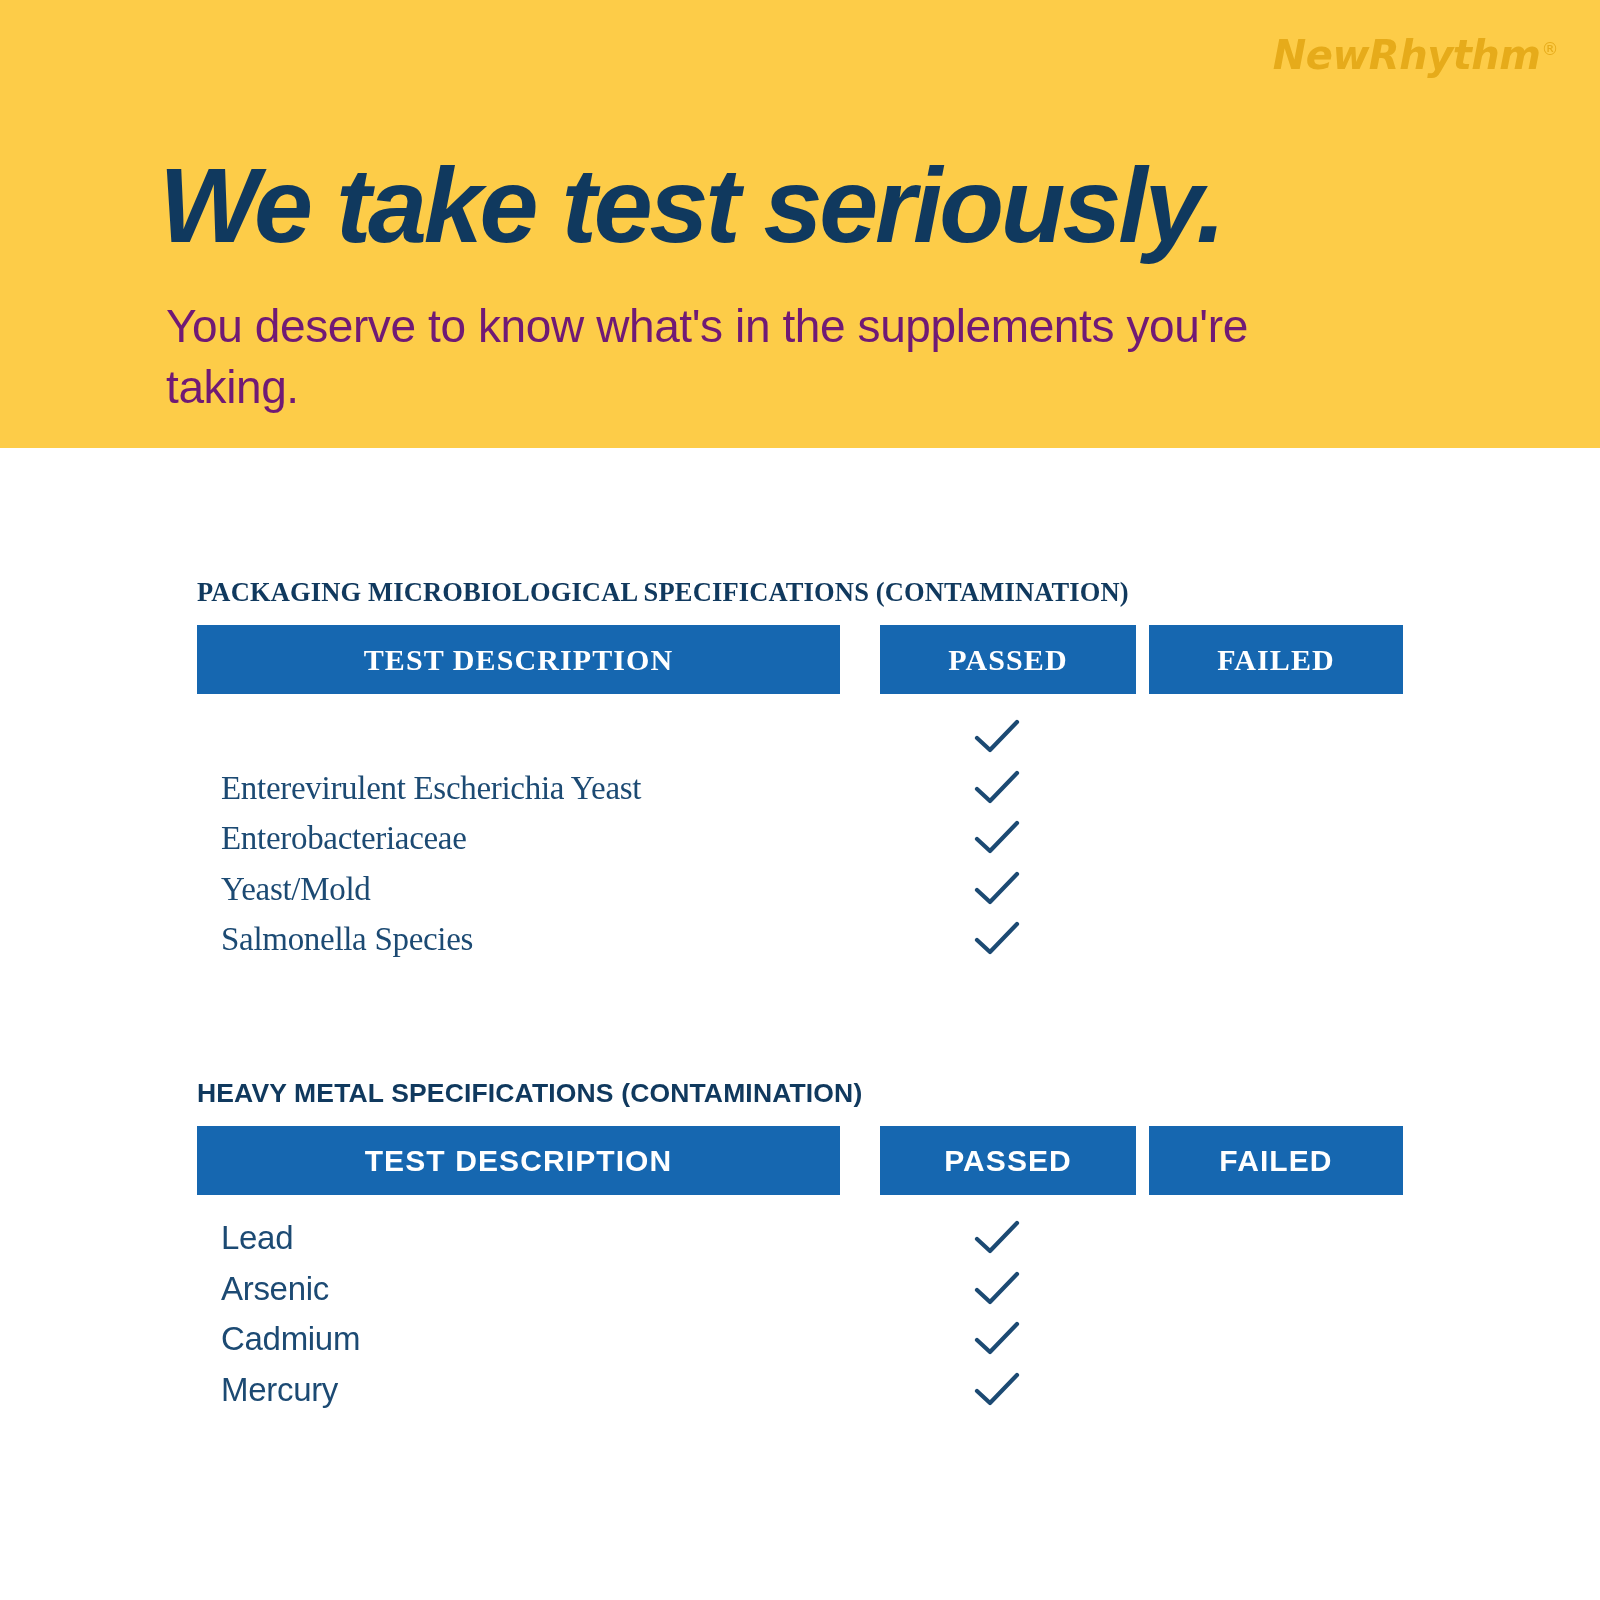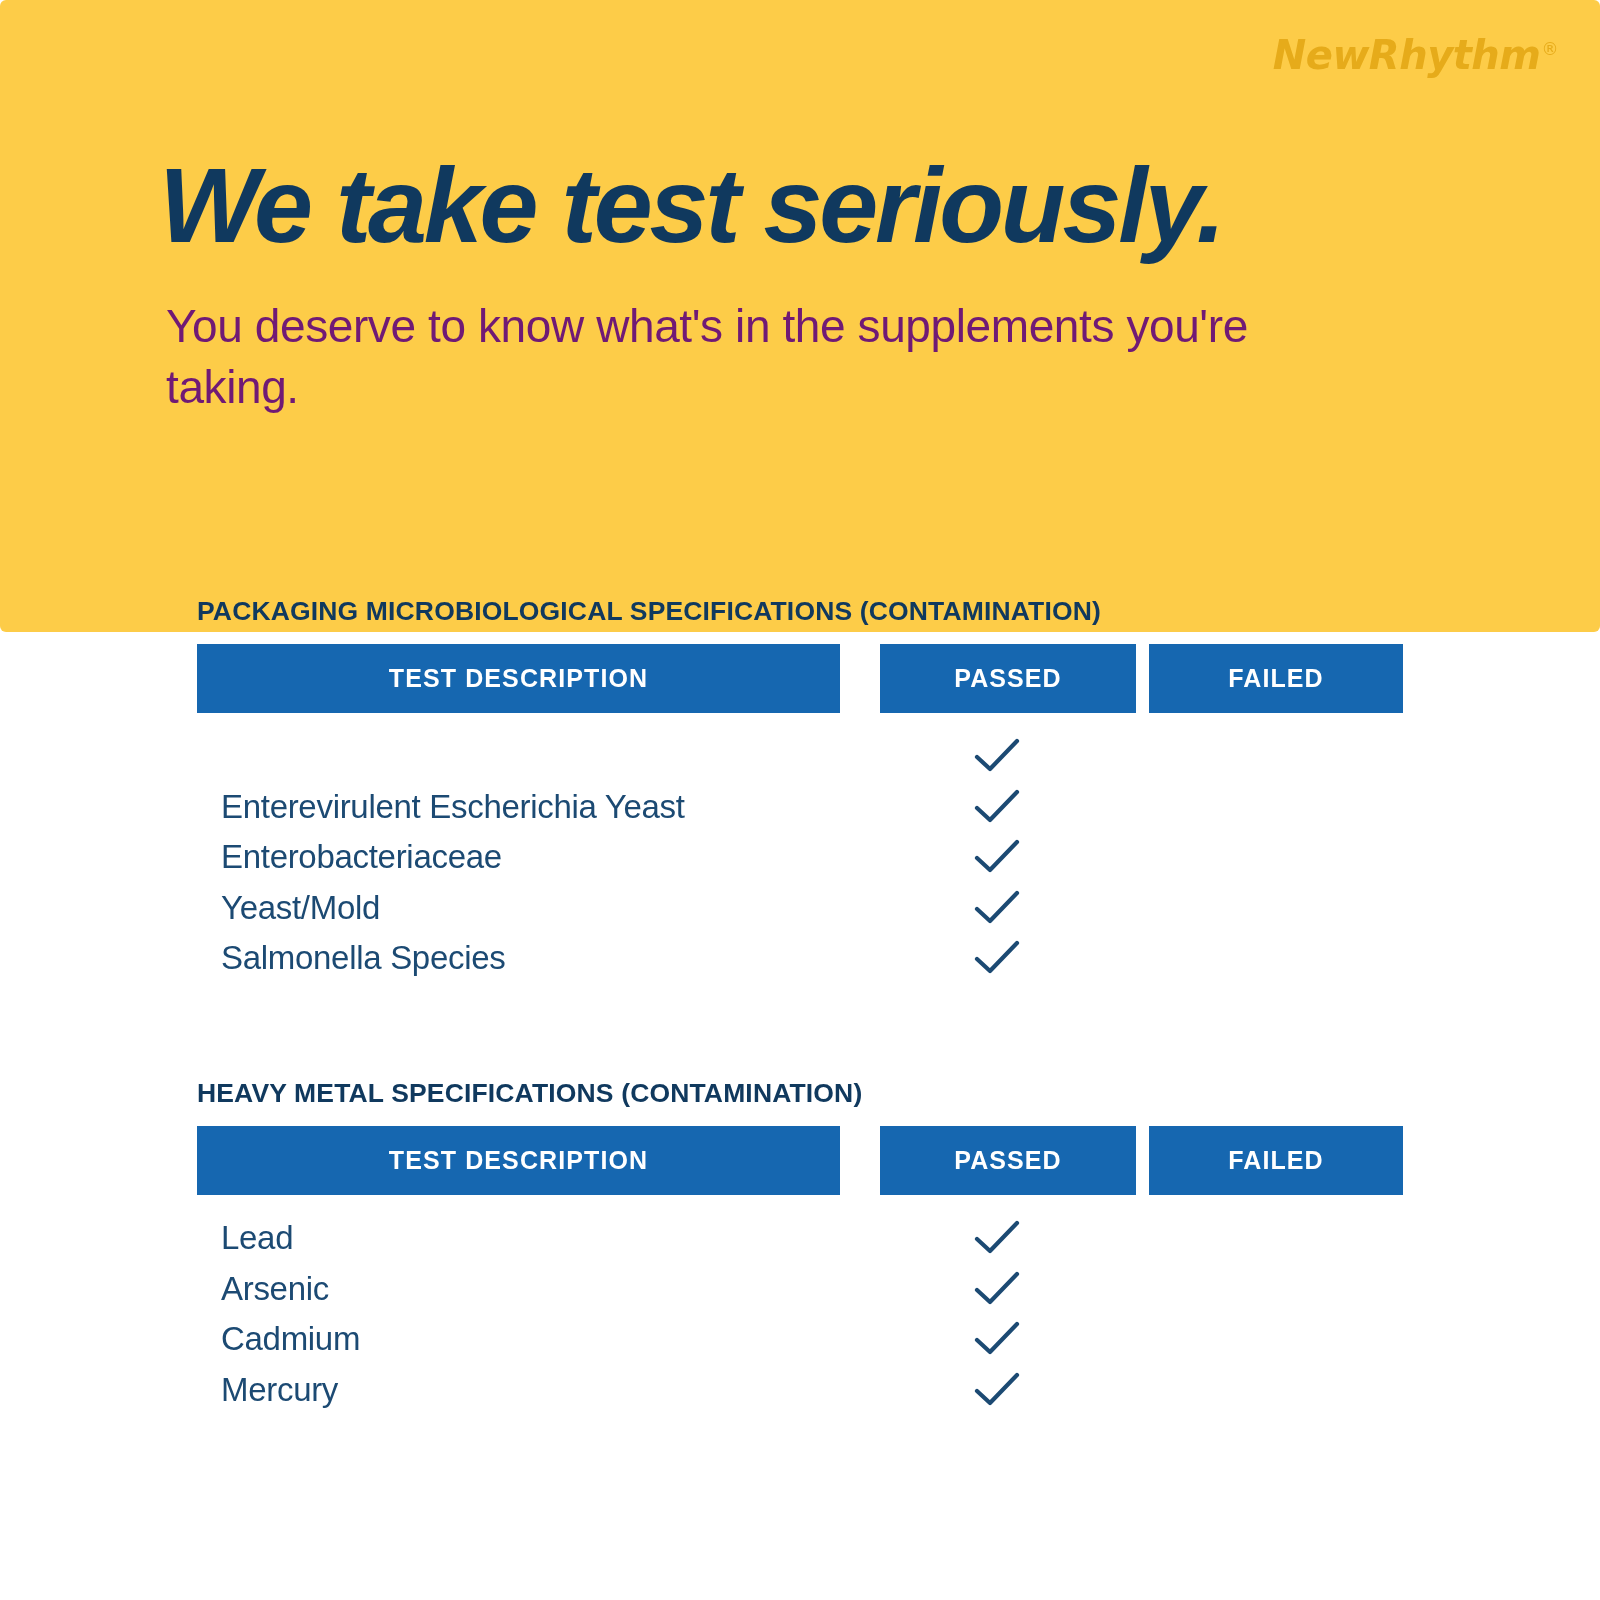--- a/index.html
+++ b/index.html
@@ -6,23 +6,22 @@
   html, body {
     width:1600px; height:1600px;
     background:#ffffff;
     font-family:"Liberation Sans", sans-serif;
     overflow:hidden;
   }
   .page { position:relative; width:1600px; height:1600px; background:#ffffff; }
 
   
   .hero {
-    position:absolute; left:0; top:0; width:1600px; height:632px;
+    position:absolute; left:0; top:0; width:1600px; height:448px;
     background:#fdcc48;
-    border-radius:6px;
   }
   .brand-logo {
     position:absolute; right:42px; top:32px;
     font-family:"DejaVu Sans", sans-serif;
     font-style:italic; font-weight:700;
     font-size:40px; letter-spacing:-0.5px;
     color:#e6ab1a;
     white-space:nowrap;
   }
   .brand-logo .reg {
@@ -41,37 +40,37 @@
   .hero-sub {
     position:absolute; left:166px; top:296px; width:1210px;
     font-family:"Liberation Sans", sans-serif;
     font-weight:400; font-size:46px; line-height:1.32;
     letter-spacing:-0.4px;
     color:#701a75;
   }
 
   
   .section { position:absolute; left:197px; width:1206px; }
-  #section-micro { top:596px; }
+  #section-micro { top:577px;font-family:Liberation Serif, serif; }
   #section-metal { top:1078px; }
 
   .section-title {
     font-weight:700; font-size:26.5px; letter-spacing:0.15px;
     color:#10395e; white-space:nowrap;
     margin-left:0px;
   }
 
   .header-row {
     position:relative; height:69px; margin-top:17px;
   }
   .hcell {
     position:absolute; top:0; height:69px;
     background:#1667b0;
     display:flex; align-items:center; justify-content:center;
-    color:#ffffff; font-weight:700; font-size:25px;
+    color:#ffffff; font-weight:700; font-size:30px;
     letter-spacing:1.1px;
   }
   .hcell-desc   { left:0px;   width:643px; }
   .hcell-passed { left:683px; width:256px; }
   .hcell-failed { left:952px; width:254px; }
 
   .rows { position:relative; margin-top:18px; }
   .row {
     position:relative; height:50.5px;
   }

